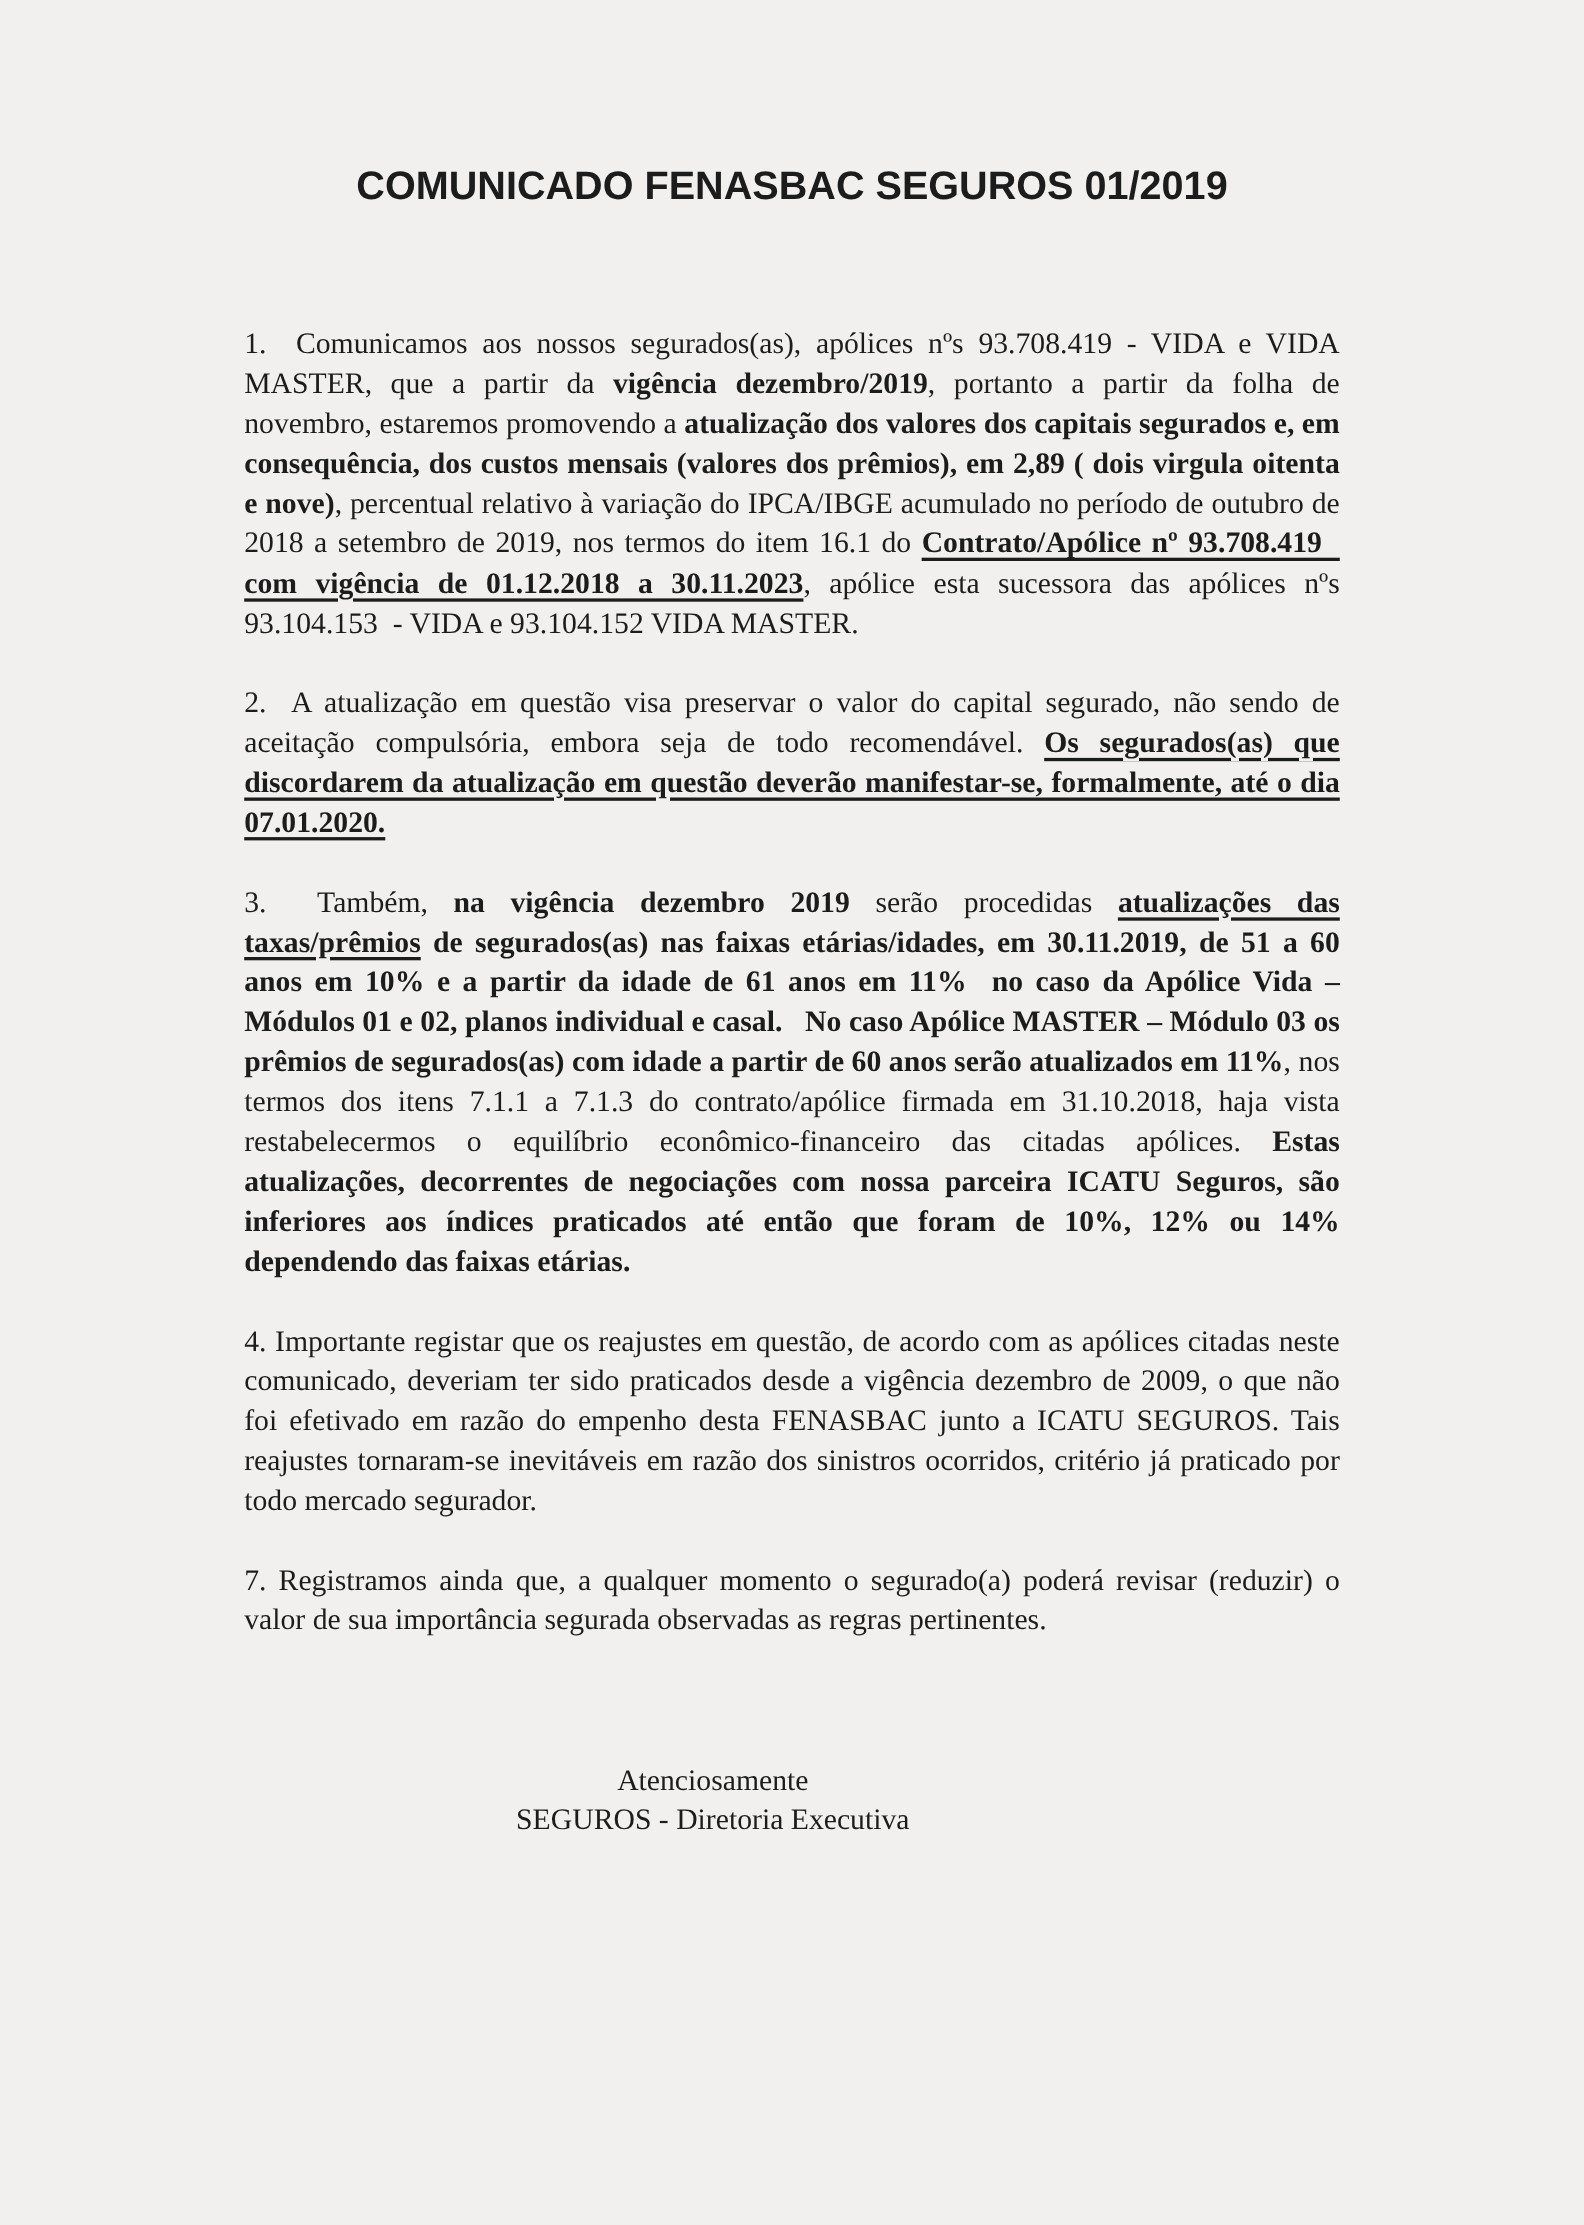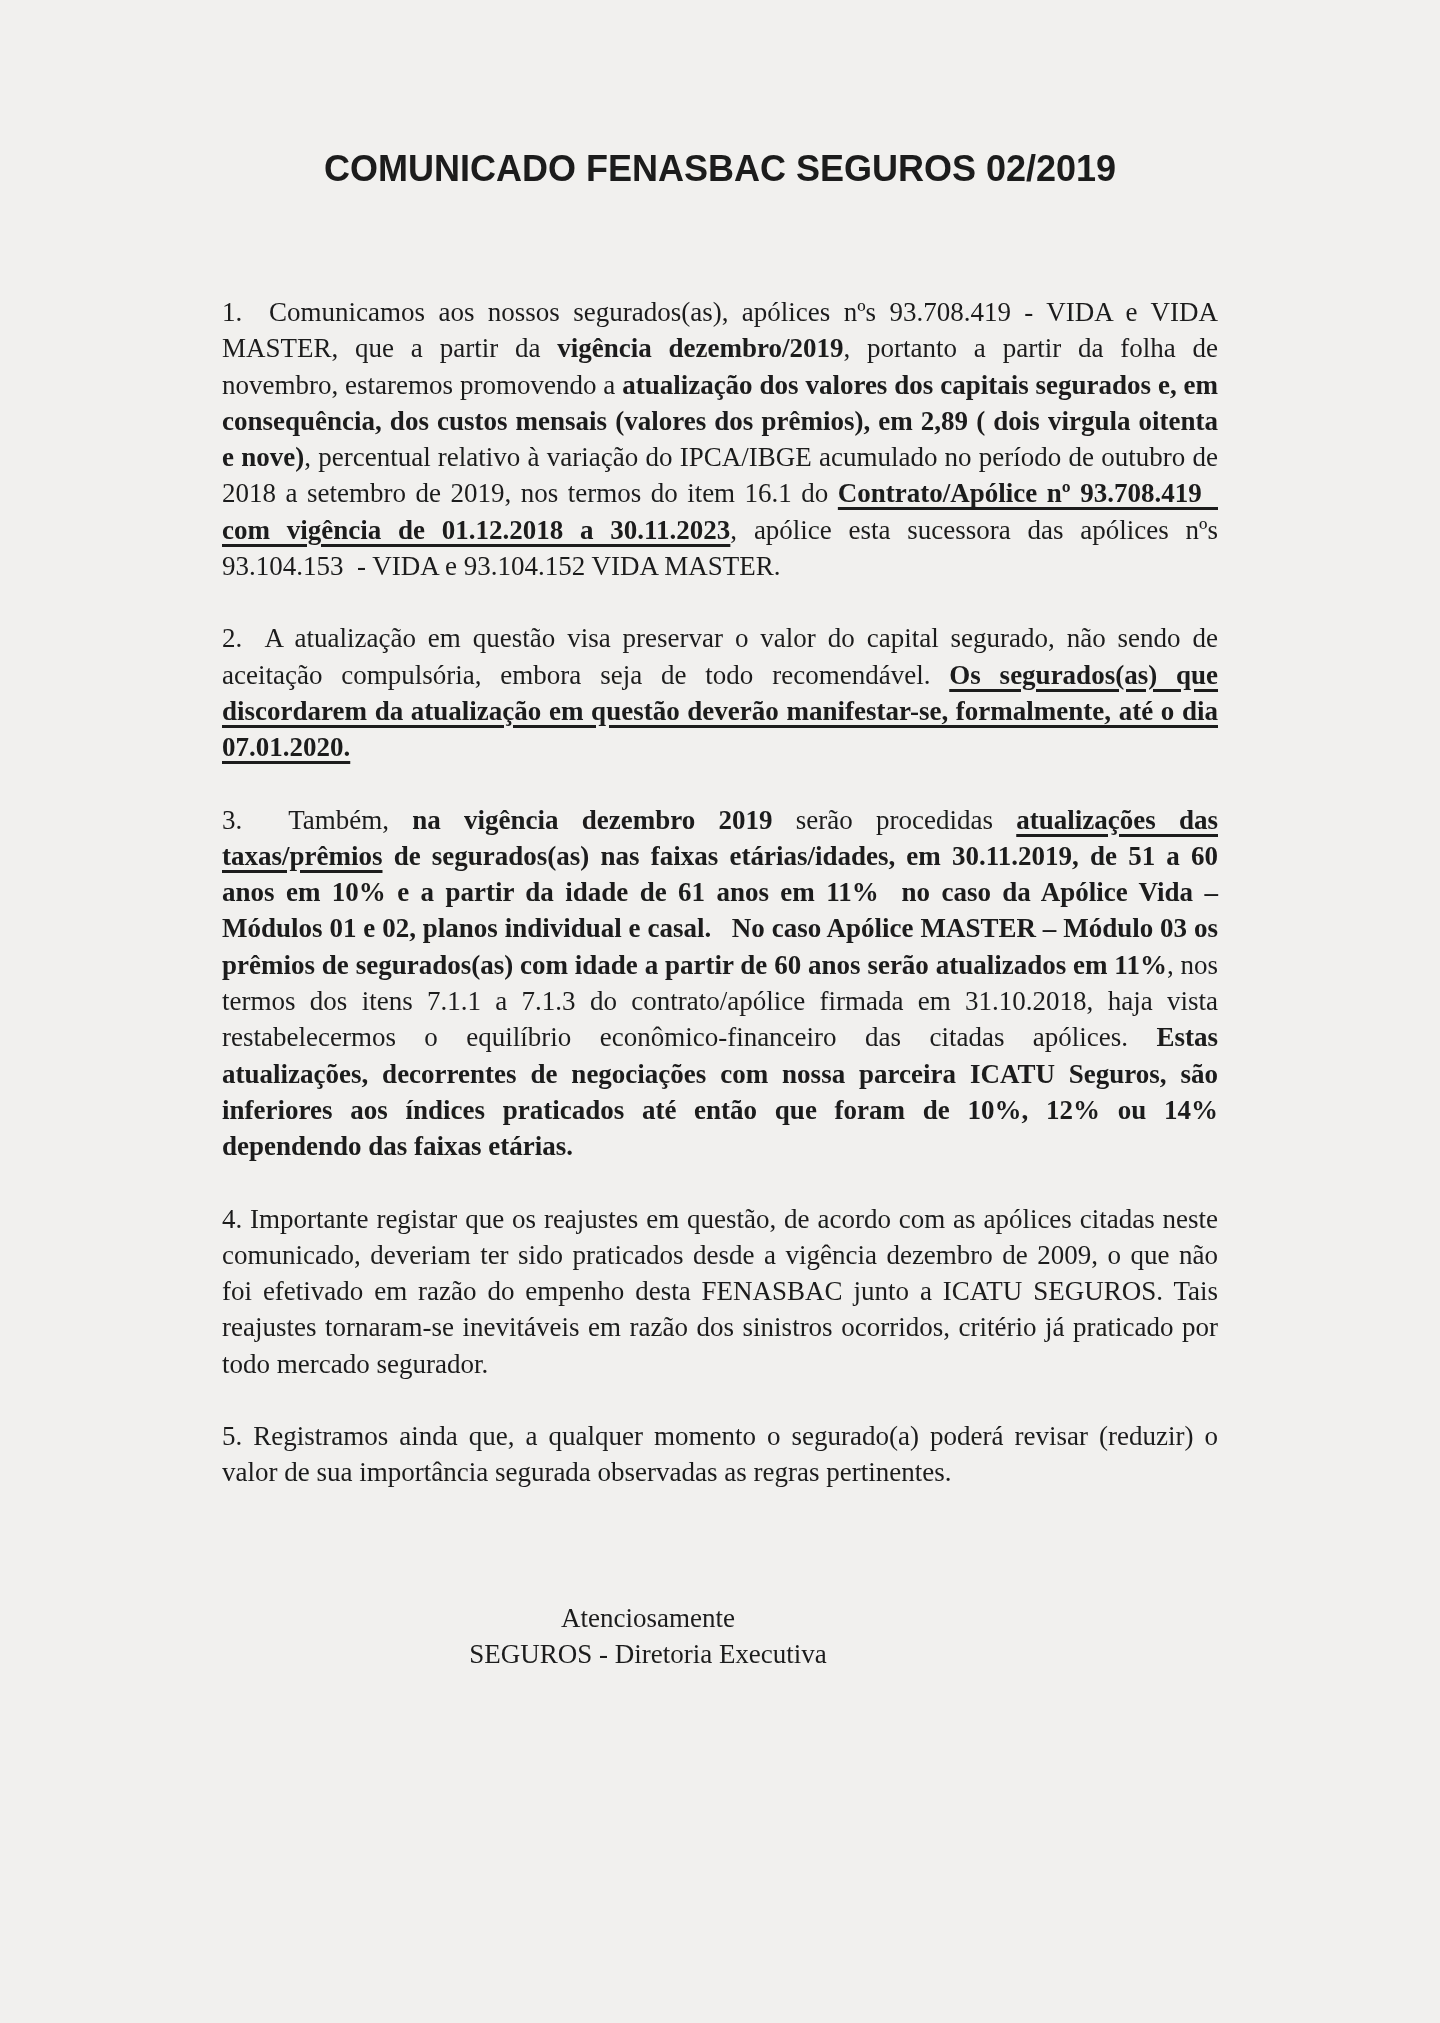--- a/index.html
+++ b/index.html
@@ -54,27 +54,27 @@
     margin-top: 109px;
     width: 852px;
     text-align: center;
   }
   .closing div { margin: 0; }
 </style>
 </head>
 <body>
 
 <div class="page">
-  <h1 class="doc-title">COMUNICADO FENASBAC SEGUROS 02/2019</h1>
+  <h1 class="doc-title">COMUNICADO FENASBAC SEGUROS 01/2019</h1>
 
   <div class="doc-body">
 
     <p class="para"><span>1.&nbsp; Comunicamos aos nossos segurados(as), apólices nºs 93.708.419 - VIDA e VIDA MASTER, que a partir da </span><span class="b">vigência dezembro/2019</span><span>, portanto a partir da folha de novembro, estaremos promovendo a </span><span class="b">atualização dos valores dos capitais segurados e, em consequência, dos custos mensais (valores dos prêmios), em 2,89 ( dois virgula oitenta e nove)</span><span>, percentual relativo à variação do IPCA/IBGE acumulado no período de outubro de 2018 a setembro de 2019, nos termos do item 16.1 do </span><span class="b u">Contrato/Apólice nº 93.708.419 &nbsp; com vigência de 01.12.2018 a 30.11.2023</span><span>, apólice esta sucessora das apólices nºs 93.104.153 &nbsp;- VIDA e 93.104.152 VIDA MASTER.</span></p>
       <p class="para"><span>2.&nbsp; A atualização em questão visa preservar o valor do capital segurado, não sendo de aceitação compulsória, embora seja de todo recomendável. </span><span class="b u">Os segurados(as) que discordarem da atualização em questão deverão manifestar-se, formalmente, até o dia 07.01.2020.</span></p>
       <p class="para"><span>3.&nbsp; Também, </span><span class="b">na vigência dezembro 2019</span><span> serão procedidas </span><span class="b u">atualizações das taxas/prêmios</span><span class="b"> de segurados(as) nas faixas etárias/idades, em 30.11.2019, de 51 a 60 anos em 10% e a partir da idade de 61 anos em 11% &nbsp;no caso da Apólice Vida – Módulos 01 e 02, planos individual e casal. &nbsp; No caso Apólice MASTER – Módulo 03 os prêmios de segurados(as) com idade a partir de 60 anos serão atualizados em 11%</span><span>, nos termos dos itens 7.1.1 a 7.1.3 do contrato/apólice firmada em 31.10.2018, haja vista restabelecermos o equilíbrio econômico-financeiro das citadas apólices. </span><span class="b">Estas atualizações, decorrentes de negociações com nossa parceira ICATU Seguros, são inferiores aos índices praticados até então que foram de 10%, 12% ou 14% dependendo das faixas etárias.</span></p>
       <p class="para"><span>4. Importante registar que os reajustes em questão, de acordo com as apólices citadas neste comunicado, deveriam ter sido praticados desde a vigência dezembro de 2009, o que não foi efetivado em razão do empenho desta FENASBAC junto a ICATU SEGUROS. Tais reajustes tornaram-se inevitáveis em razão dos sinistros ocorridos, critério já praticado por todo mercado segurador.</span></p>
-      <p class="para"><span>5. Registramos ainda que, a qualquer momento o segurado(a) poderá revisar (reduzir) o valor de sua importância segurada observadas as regras pertinentes.</span></p>
+      <p class="para"><span>7. Registramos ainda que, a qualquer momento o segurado(a) poderá revisar (reduzir) o valor de sua importância segurada observadas as regras pertinentes.</span></p>
       <div class="closing">
       <div>Atenciosamente</div>
       <div>SEGUROS - Diretoria Executiva</div>
     </div>
   </div>
 </div>
 
 </body></html>

